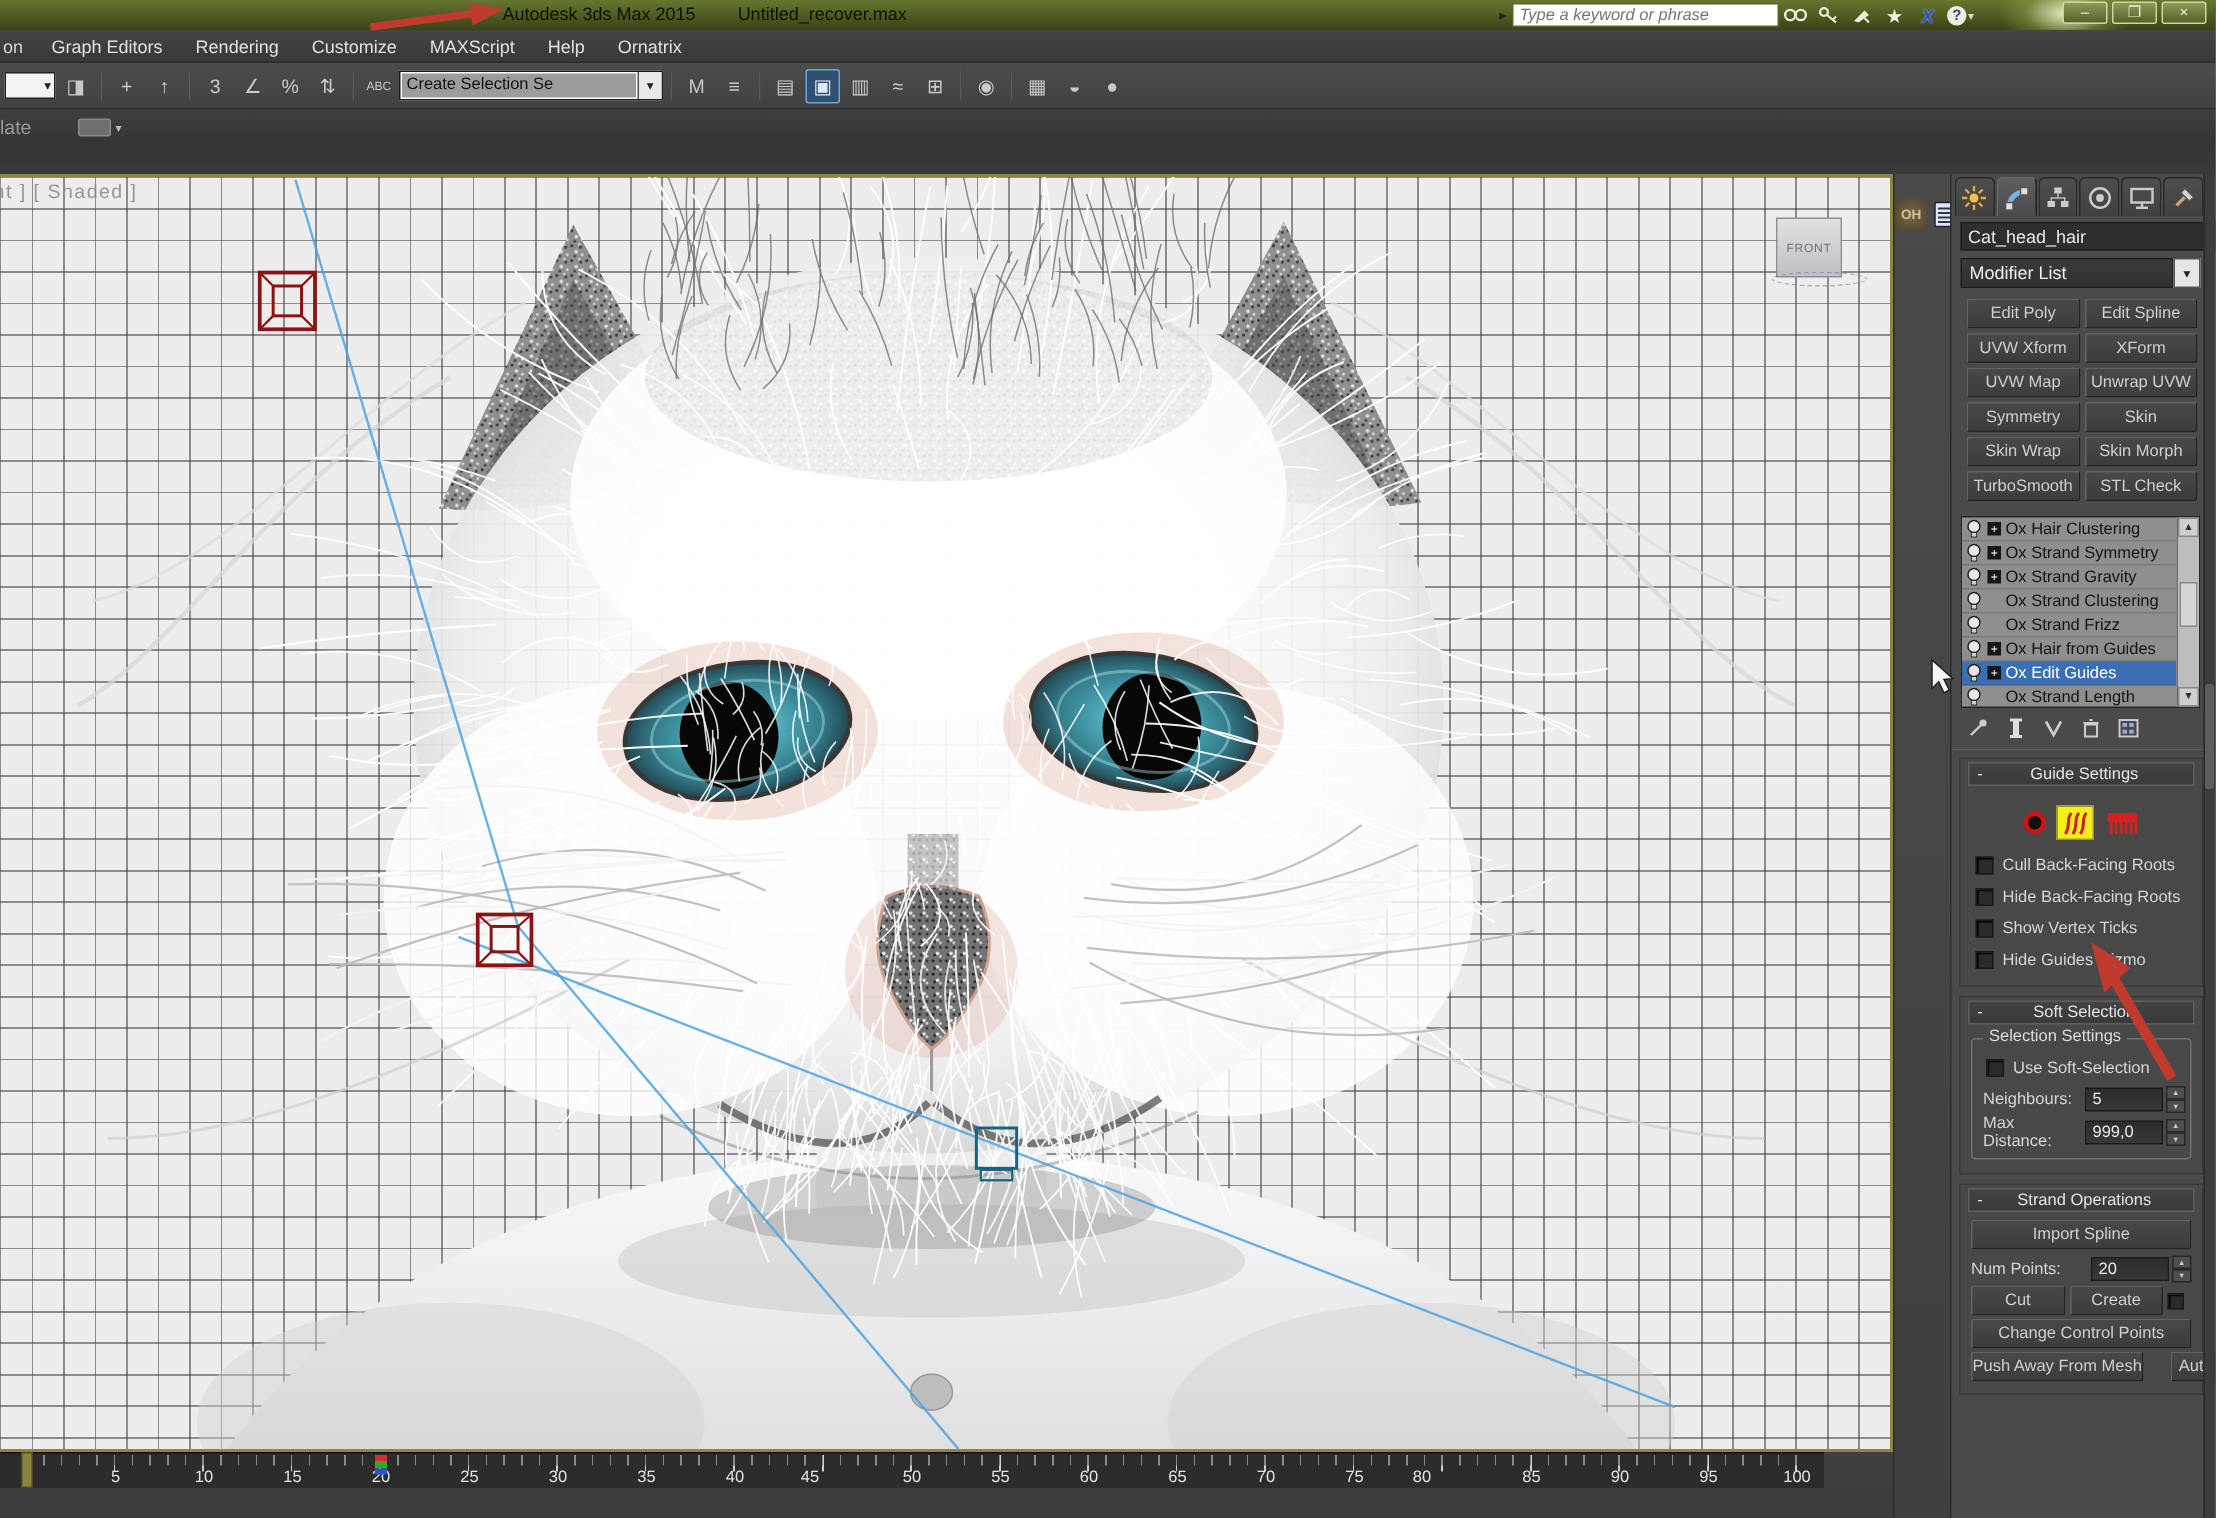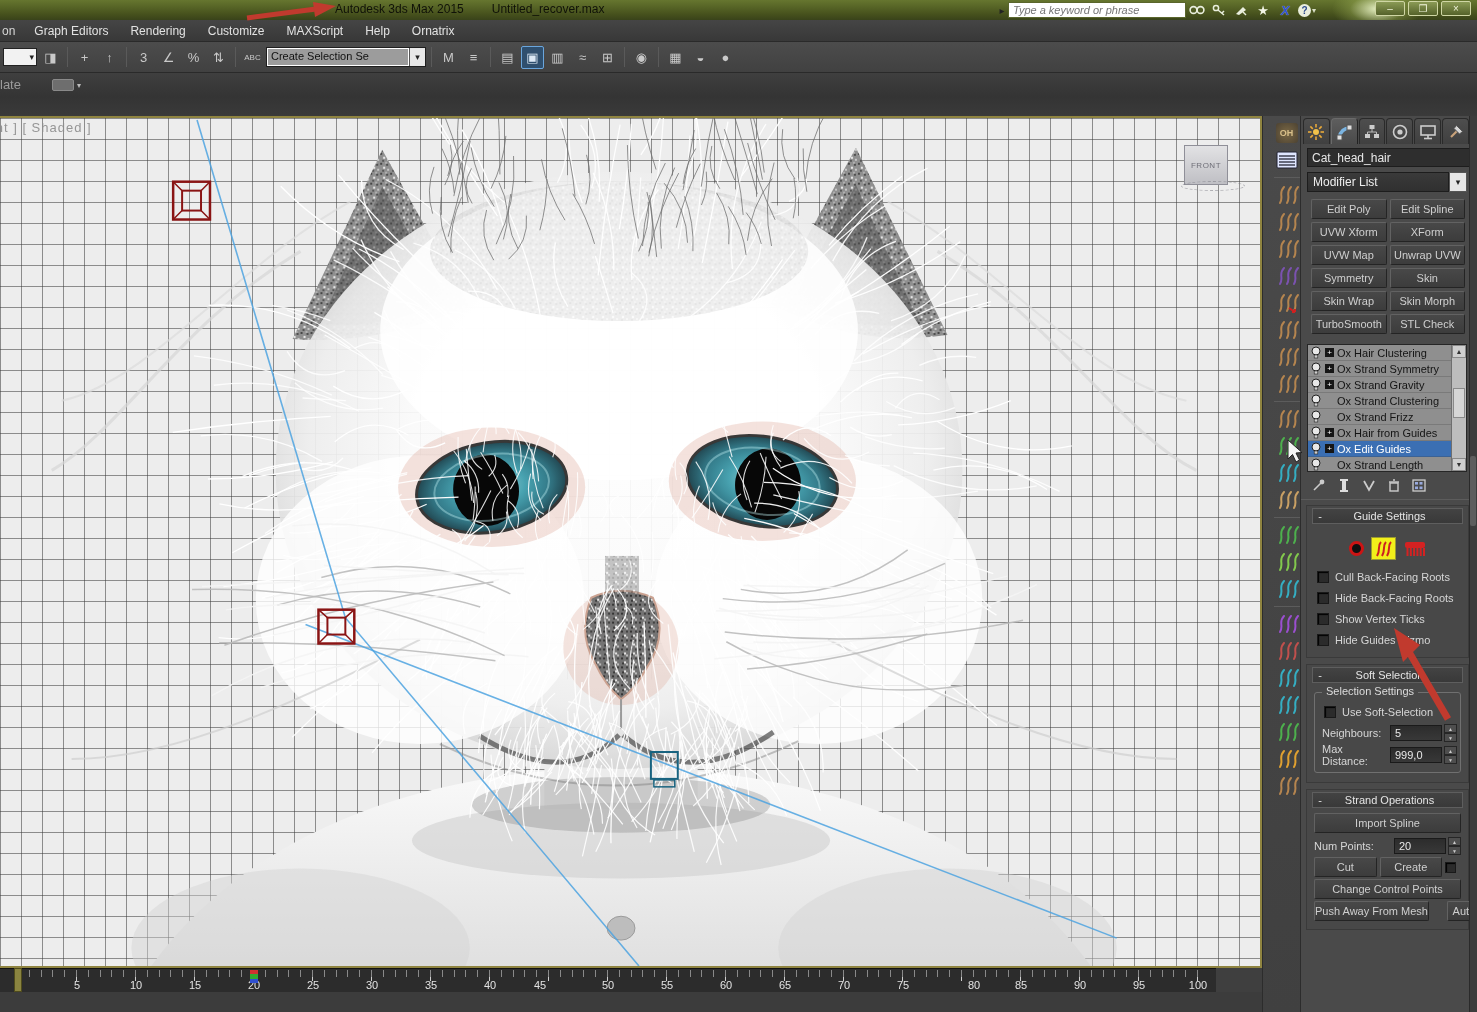--- a/index.html
+++ b/index.html
@@ -35,21 +35,21 @@
 
   
   .toolbar{height:30px;background:linear-gradient(#4c4c4c,#414141);display:flex;align-items:center;padding:0 3px;gap:2px}
   .tool-btn{min-width:23px;height:23px;display:flex;align-items:center;justify-content:center;color:#c9c9c9;
     font-size:13px;border-radius:2px}
   .tool-btn.small-label{font-size:8px;letter-spacing:0}
   .tool-btn.hl{background:#2f4f6e;border:1px solid #6aa6dd;color:#dce9f5}
   .tool-sep{width:1px;height:20px;background:#2c2c2c;border-right:1px solid #5a5a5a;margin:0 3px}
   .combo-mini{width:34px;height:18px;background:#f2f2f2;border:1px solid #222;display:flex;align-items:center;
     justify-content:flex-end;color:#222;font-size:9px;padding-right:2px}
-  .combo{width:160px;height:20px;background:#fff;border:1px solid #1e1e1e;display:flex;align-items:center}
+  .combo{width:176px;height:20px;background:#fff;border:1px solid #1e1e1e;display:flex;align-items:center}
   .combo .cval{flex:1;background:#9c9c9c;color:#111;margin:1px;height:16px;font-size:11px;padding:1px 3px;
     white-space:nowrap;overflow:hidden}
   .combo .carr{width:16px;height:18px;background:#e8e8e8;border-left:1px solid #555;color:#222;font-size:9px;
     display:flex;align-items:center;justify-content:center}
 
   
   .ribbonstrip{height:44px;background:linear-gradient(#3f3f3f,#343434 55%,#3a3a3a);border-top:1px solid #2a2a2a;
     position:relative;color:#9b9b9b;font-size:13px}
   .ribbon-label{position:absolute;left:0;top:4px}
   .ribbon-chip{position:absolute;left:52px;top:6px;display:flex;align-items:center;gap:3px}
@@ -83,22 +83,22 @@
   .ticks-minor{position:absolute;left:17px;top:1px;right:8px;height:7px;
     background:repeating-linear-gradient(to right,#8a8a8a 0 1px,transparent 1px 11.8px)}
   .ticks-major{position:absolute;left:17px;top:1px;right:8px;height:11px;
     background:repeating-linear-gradient(to right,#d0d0d0 0 1px,transparent 1px 59px)}
   .tl-num{position:absolute;bottom:1px;transform:translateX(-50%);font-size:11px;color:#e2e2e2}
   .keymark{position:absolute;top:1px;width:8px;height:13px;display:flex;flex-direction:column;z-index:4}
   .keymark i{flex:1}
   .slider0{position:absolute;top:0;width:8px;height:24px;background:#8a8440;border:1px solid #4f4b1c;z-index:3}
 
   
-  .ox-toolbar{width:38px;background:linear-gradient(#4a4a4a,#404040);display:flex;flex-direction:column;
-    align-items:flex-end;padding-top:5px;gap:3px;overflow:hidden;border-left:1px solid #2c2c2c}
+  .ox-toolbar{width:38px;background:linear-gradient(#4a4a4a,#404040);display:flex;flex-direction:row;
+    align-items:flex-start;padding-top:15px;gap:3px;overflow:hidden;border-left:1px solid #2c2c2c}
   .ox-btn{width:27px;height:24px;display:flex;align-items:center;justify-content:center}
   .ox-sep{width:26px;height:1px;background:#242424;border-bottom:1px solid #5c5c5c;margin:2px 0}
   .ox-logo{font-size:9px;font-weight:bold;color:#d9c08a;background:radial-gradient(circle,#7a6845,#4c4232);
     width:22px;height:20px;display:flex;align-items:center;justify-content:center;border-radius:3px}
 
   
   .cmdpanel{width:177px;background:#4a4a4a;position:relative;color:#d6d6d6;font-size:11px;overflow:hidden;
     border-left:1px solid #2c2c2c}
   .cp-scroll{position:absolute;right:0;top:0;bottom:0;width:8px;background:#3c3c3c;border-left:1px solid #2a2a2a}
   .cp-thumb{position:absolute;right:1px;top:38%;width:6px;height:70px;background:#5d5d5d;border-radius:2px}
@@ -948,21 +948,21 @@
           <span class="tl-num" style="left: 372px;">30</span>
           <span class="tl-num" style="left: 431px;">35</span>
           <span class="tl-num" style="left: 490px;">40</span>
           <span class="tl-num" style="left: 540px;">45</span>
           <span class="tl-num" style="left: 608px;">50</span>
           <span class="tl-num" style="left: 667px;">55</span>
           <span class="tl-num" style="left: 726px;">60</span>
           <span class="tl-num" style="left: 785px;">65</span>
           <span class="tl-num" style="left: 844px;">70</span>
           <span class="tl-num" style="left: 903px;">75</span>
-          <span class="tl-num" style="left: 974px;">80</span>
+          <span class="tl-num" style="left: 948px;">80</span>
           <span class="tl-num" style="left: 1021px;">85</span>
           <span class="tl-num" style="left: 1080px;">90</span>
           <span class="tl-num" style="left: 1139px;">95</span>
           <span class="tl-num" style="left: 1198px;">100</span>
           <div class="keymark" style="left: 250px;">
             <i style="background: rgb(208, 48, 48);"></i>
             <i style="background: rgb(48, 168, 48);"></i>
             <i style="background: rgb(48, 80, 208);"></i>
           </div>
         </div>

